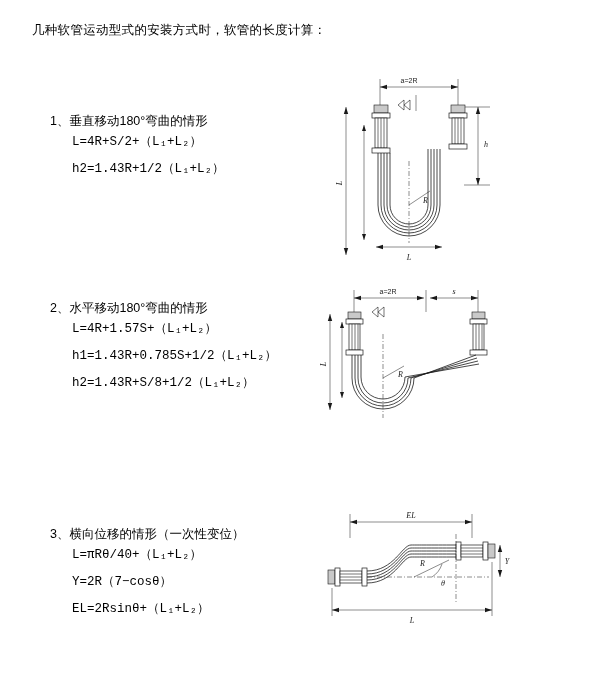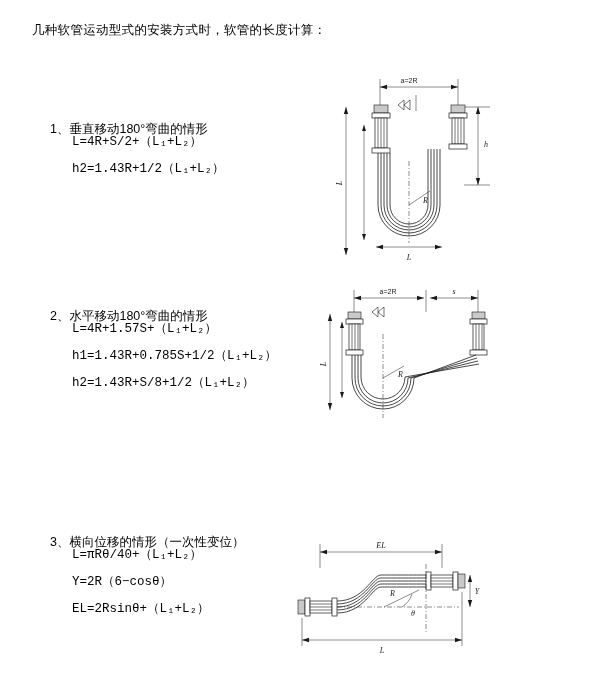--- a/index.html
+++ b/index.html
@@ -33,42 +33,42 @@
     left: 0;
     width: 600px;
   }
   .sec1 { top: 105px; }
   .sec2 { top: 292px; }
   .sec3 { top: 518px; }
 
   .sec-title {
     position: absolute;
     left: 50px;
-    top: 16px;
+    top: 8px;
     font-size: 12.5px;
     white-space: nowrap;
   }
   .formulas {
     position: absolute;
     left: 72px;
     top: 24px;
     font-family: Liberation Mono, monospace;
   }
   .formula {
     font-size: 12.5px;
     line-height: 27px;
     white-space: nowrap;
   }
 
   .fig {
     position: absolute;
   }
   .fig1 { left: 318px; top: -40px; }
   .fig2 { left: 318px; top: -14px; }
-  .fig3 { left: 284px; top: -14px; margin-top: 30px; }
+  .fig3 { left: 314px; top: -14px; }
 
   svg { display: block; }
   .ln-thin { stroke: #1a1a1a; fill: none; stroke-width: 0.6; }
   .dim { stroke: #1a1a1a; fill: none; stroke-width: 0.5; }
   .dash { stroke: #1a1a1a; fill: none; stroke-width: 0.5; stroke-dasharray: 5 2 1 2; }
   .hose { stroke: #1a1a1a; fill: none; stroke-width: 0.8; }
   .fillg { fill: #c9c9c9; stroke: #1a1a1a; stroke-width: 0.6; }
   .fillw { fill: #ffffff; stroke: #1a1a1a; stroke-width: 0.7; }
   .fillk { fill: #1a1a1a; stroke: none; }
   .lbl { font-family: "Liberation Sans", sans-serif; font-size: 7px; fill: #1a1a1a; }
@@ -217,21 +217,21 @@
       </svg>
     </div>
   </div>
 
   <div class="section sec3">
     <div class="sec-title">
       <span>3、</span><span>横向位移的情形（一次性变位）</span>
     </div>
     <div class="formulas">
       <div class="formula">L=πRθ/40+（L₁+L₂）</div>
-      <div class="formula">Y=2R（6−cosθ）</div>
+      <div class="formula">Y=2R（7−cosθ）</div>
       <div class="formula">EL=2Rsinθ+（L₁+L₂）</div>
     </div>
 
     <div class="fig fig3">
       <svg width="200" height="125" viewBox="0 0 200 125">
 
         <line class="dim" x1="36" y1="18" x2="158" y2="18"></line>
         <path class="fillk" d="M36 18 l7 -2.2 v4.4 z"></path>
         <path class="fillk" d="M158 18 l-7 -2.2 v4.4 z"></path>
         <text class="lbl-i" x="97" y="14" text-anchor="middle">EL</text>

